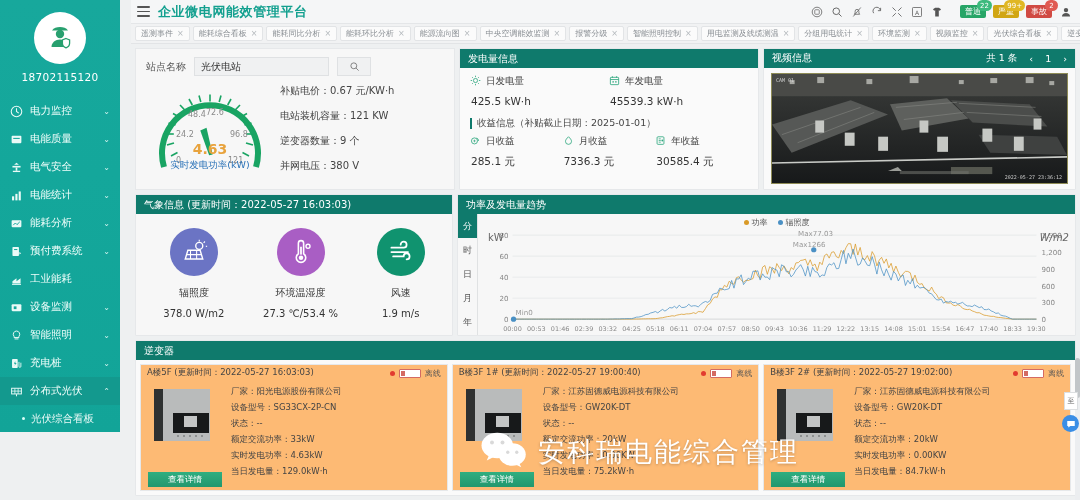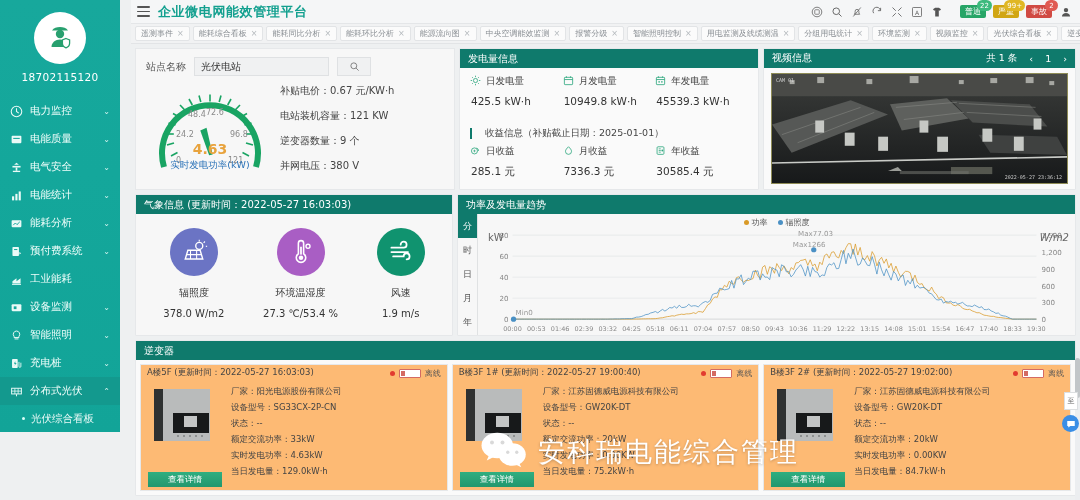--- a/index.html
+++ b/index.html
@@ -108,21 +108,21 @@
   .gauge-cap { position:absolute; left:0; right:0; top:80px; text-align:center; font-size:9.5px; color:#2c73b8; }
   .st-info { flex:1; padding-left:6px; display:flex; flex-direction:column; justify-content:center; gap:11px; }
   .st-info div { font-size:10px; color:#444; }
 
   
   .gen-body { padding:7px 10px 4px; display:flex; flex-direction:column; gap:3px; }
   .gen-grid { display:flex; }
   .gen-col { flex:1; }
   .gen-lab { display:flex; align-items:center; gap:5px; font-size:9.5px; color:#444; }
   .gen-val { font-size:10.5px; color:#333; margin-top:7px; margin-left:1px; }
-  .gen-sub { display:flex; align-items:center; gap:13px; font-size:9.5px; color:#444; margin-top:17px; }
+  .gen-sub { display:flex; align-items:center; gap:5px; font-size:9.5px; color:#444; margin-top:7px; }
   .gen-sub .bar { width:2px;height:11px;background:#0f7a6c;flex:0 0 2px; }
 
   
   .video-body { padding:5px 7px; flex:1; }
   .video-frame { width:100%; height:100%; border:1px solid #8e8b55; position:relative; overflow:hidden;
                  background:#1b1d1b; }
   .vt { position:absolute; font-size:5px; color:#cfcfcf; font-family:"DejaVu Sans Mono",monospace;}
 
   
   .weather { flex:0 0 318px; }
@@ -559,34 +559,20 @@
                           <line x1="3.2" y1="3.2" x2="4.5" y2="4.5"></line>
                           <line x1="11.5" y1="11.5" x2="12.8" y2="12.8"></line>
                           <line x1="12.8" y1="3.2" x2="11.5" y2="4.5"></line>
                           <line x1="4.5" y1="11.5" x2="3.2" y2="12.8"></line>
                         </g>
                       </svg>
                   </span>
                   <span>日发电量</span>
                 </div>
                 <div class="gen-val">425.5 kW·h</div>
-              </div>
-              <div class="gen-col">
-                <div class="gen-lab">
-                  <span>
-                    <svg width="11" height="11" viewBox="0 0 16 16">
-                        <rect x="2" y="3.4" width="12" height="10.6" rx="1" fill="none" stroke="#2ea87e" stroke-width="1.2"></rect>
-                        <line x1="2" y1="6.6" x2="14" y2="6.6" stroke="#2ea87e" stroke-width="1.2"></line>
-                        <line x1="5" y1="1.8" x2="5" y2="4" stroke="#2ea87e" stroke-width="1.2"></line>
-                        <line x1="11" y1="1.8" x2="11" y2="4" stroke="#2ea87e" stroke-width="1.2"></line>
-                      </svg>
-                  </span>
-                  <span>月发电量</span>
-                </div>
-                <div class="gen-val">10949.8 kW·h</div>
               </div>
               <div class="gen-col">
                 <div class="gen-lab">
                   <span>
                     <svg width="11" height="11" viewBox="0 0 16 16">
                         <rect x="2" y="3.4" width="12" height="10.6" rx="1" fill="none" stroke="#2ea87e" stroke-width="1.2"></rect>
                         <line x1="2" y1="6.6" x2="14" y2="6.6" stroke="#2ea87e" stroke-width="1.2"></line>
                         <line x1="5" y1="1.8" x2="5" y2="4" stroke="#2ea87e" stroke-width="1.2"></line>
                         <line x1="11" y1="1.8" x2="11" y2="4" stroke="#2ea87e" stroke-width="1.2"></line>
                         <rect x="5" y="9" width="2" height="2" fill="#2ea87e"></rect>

